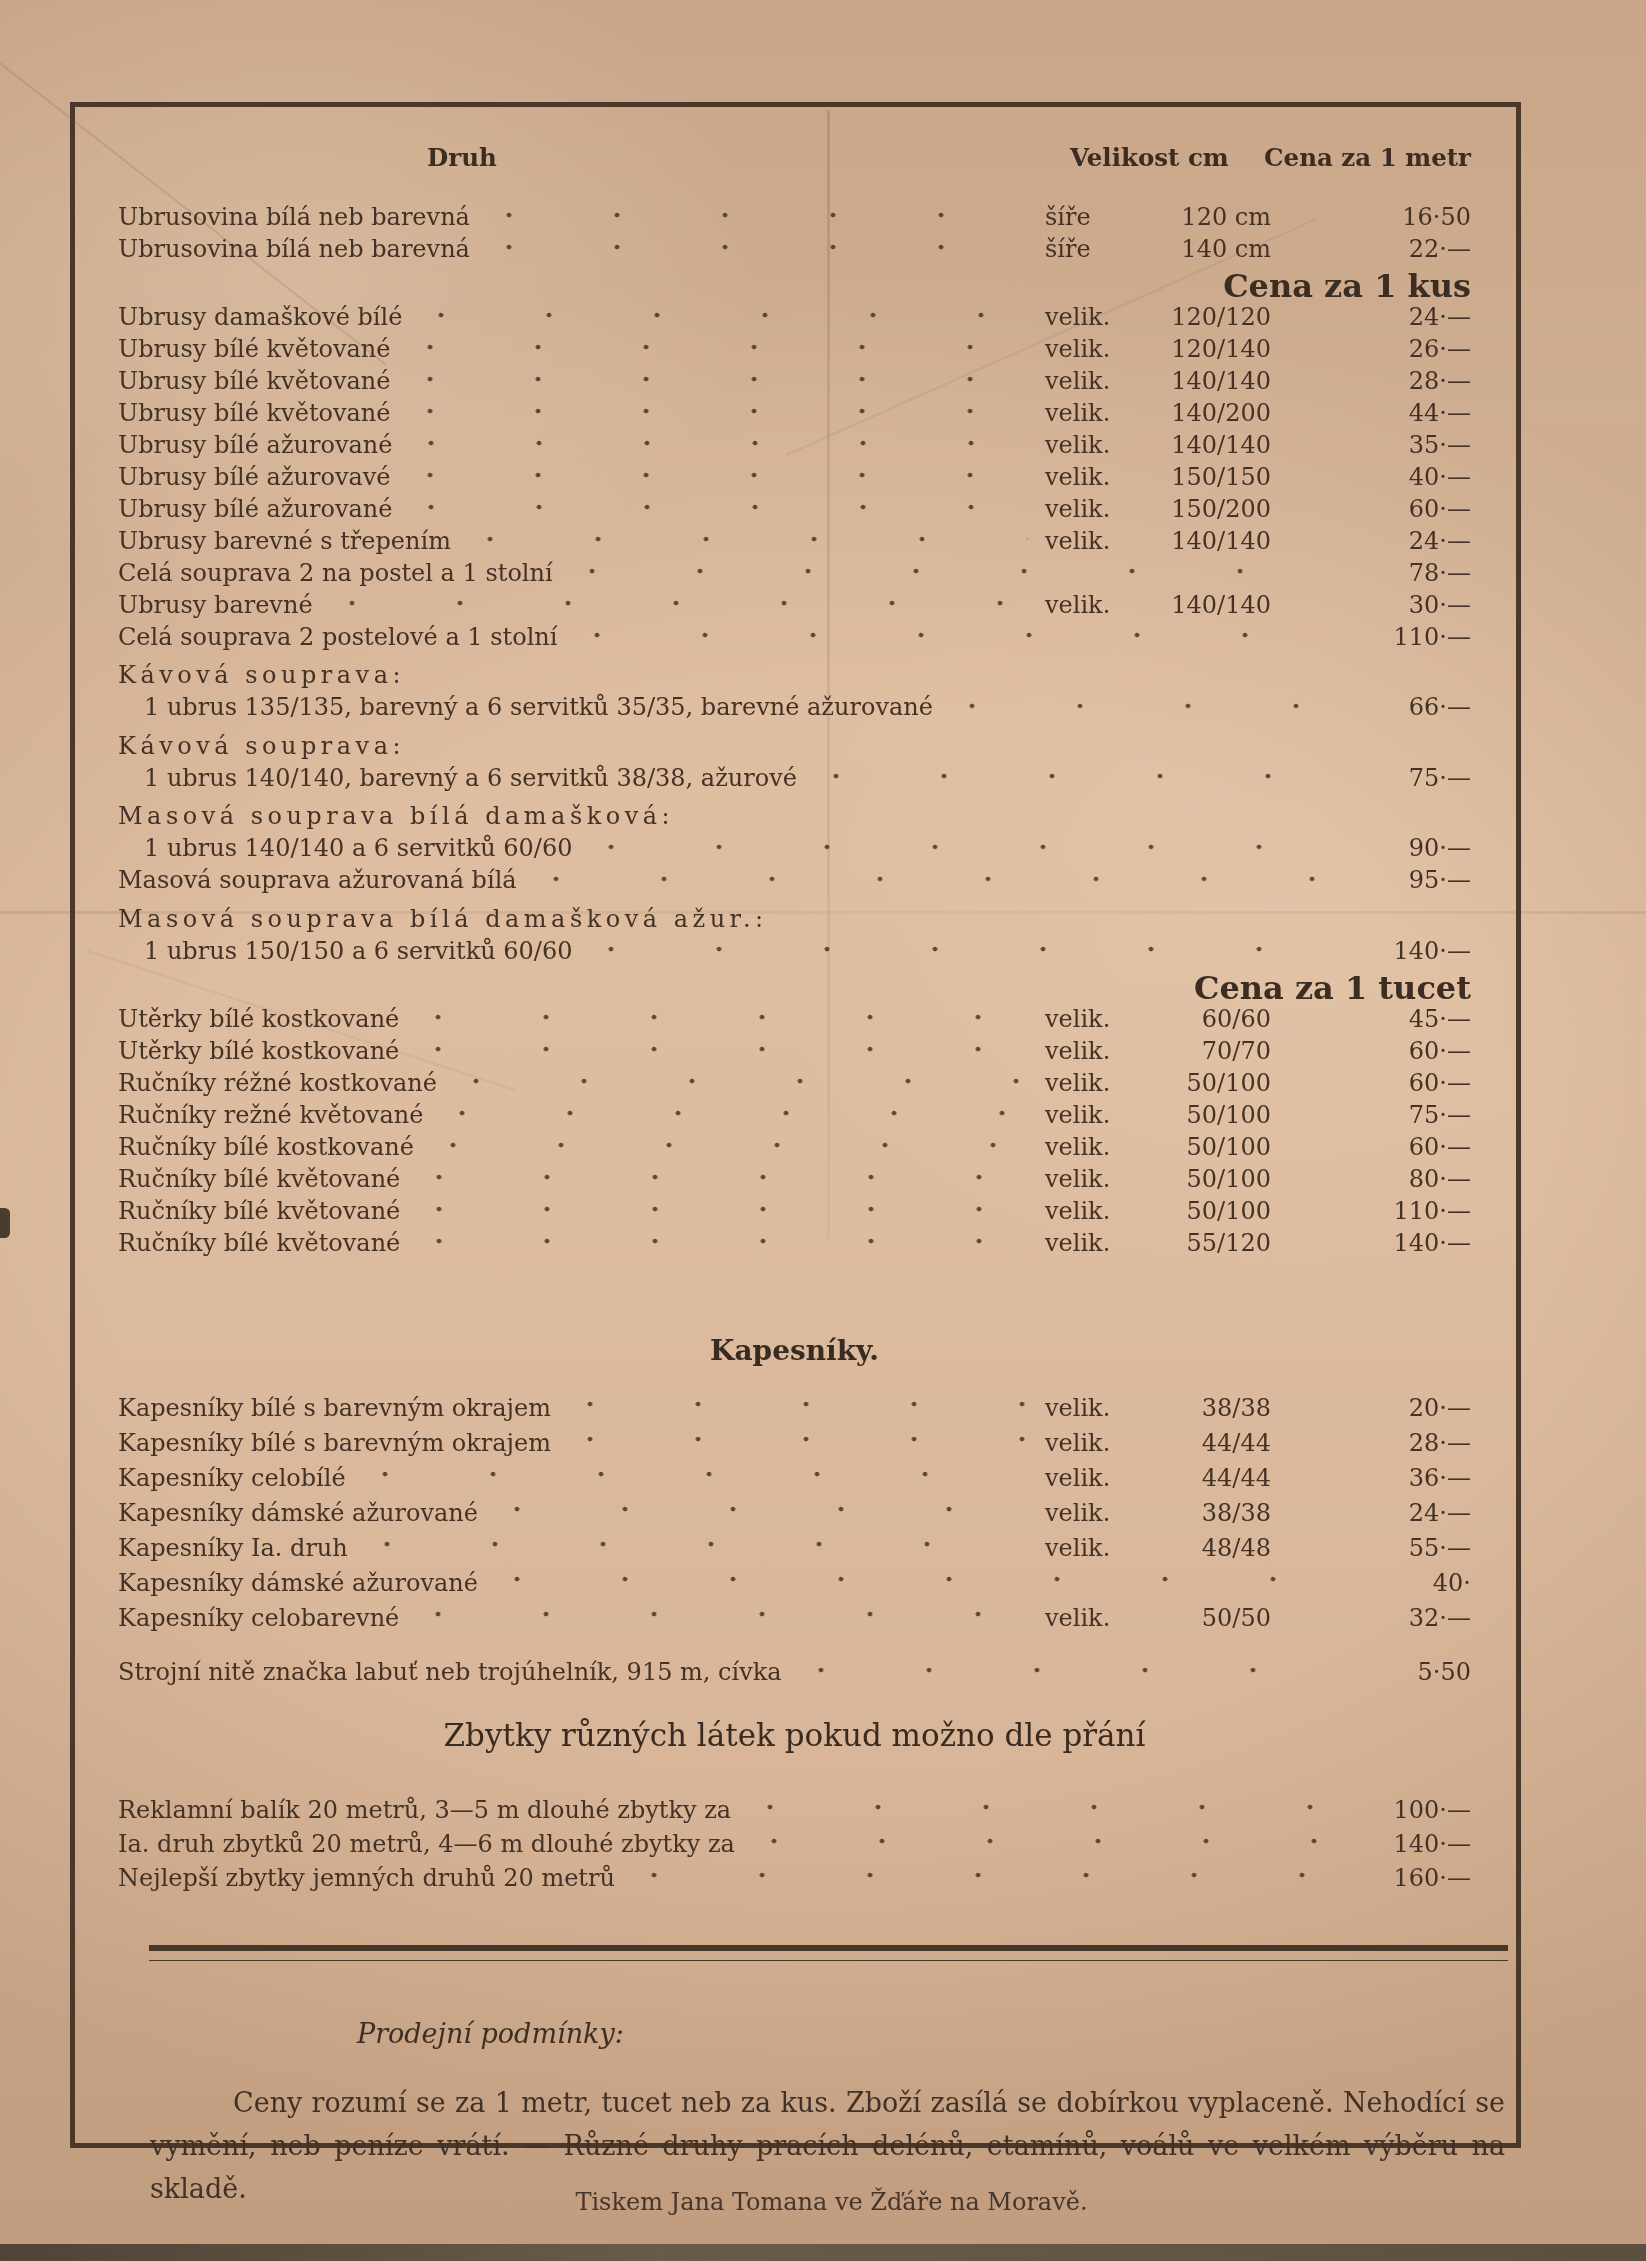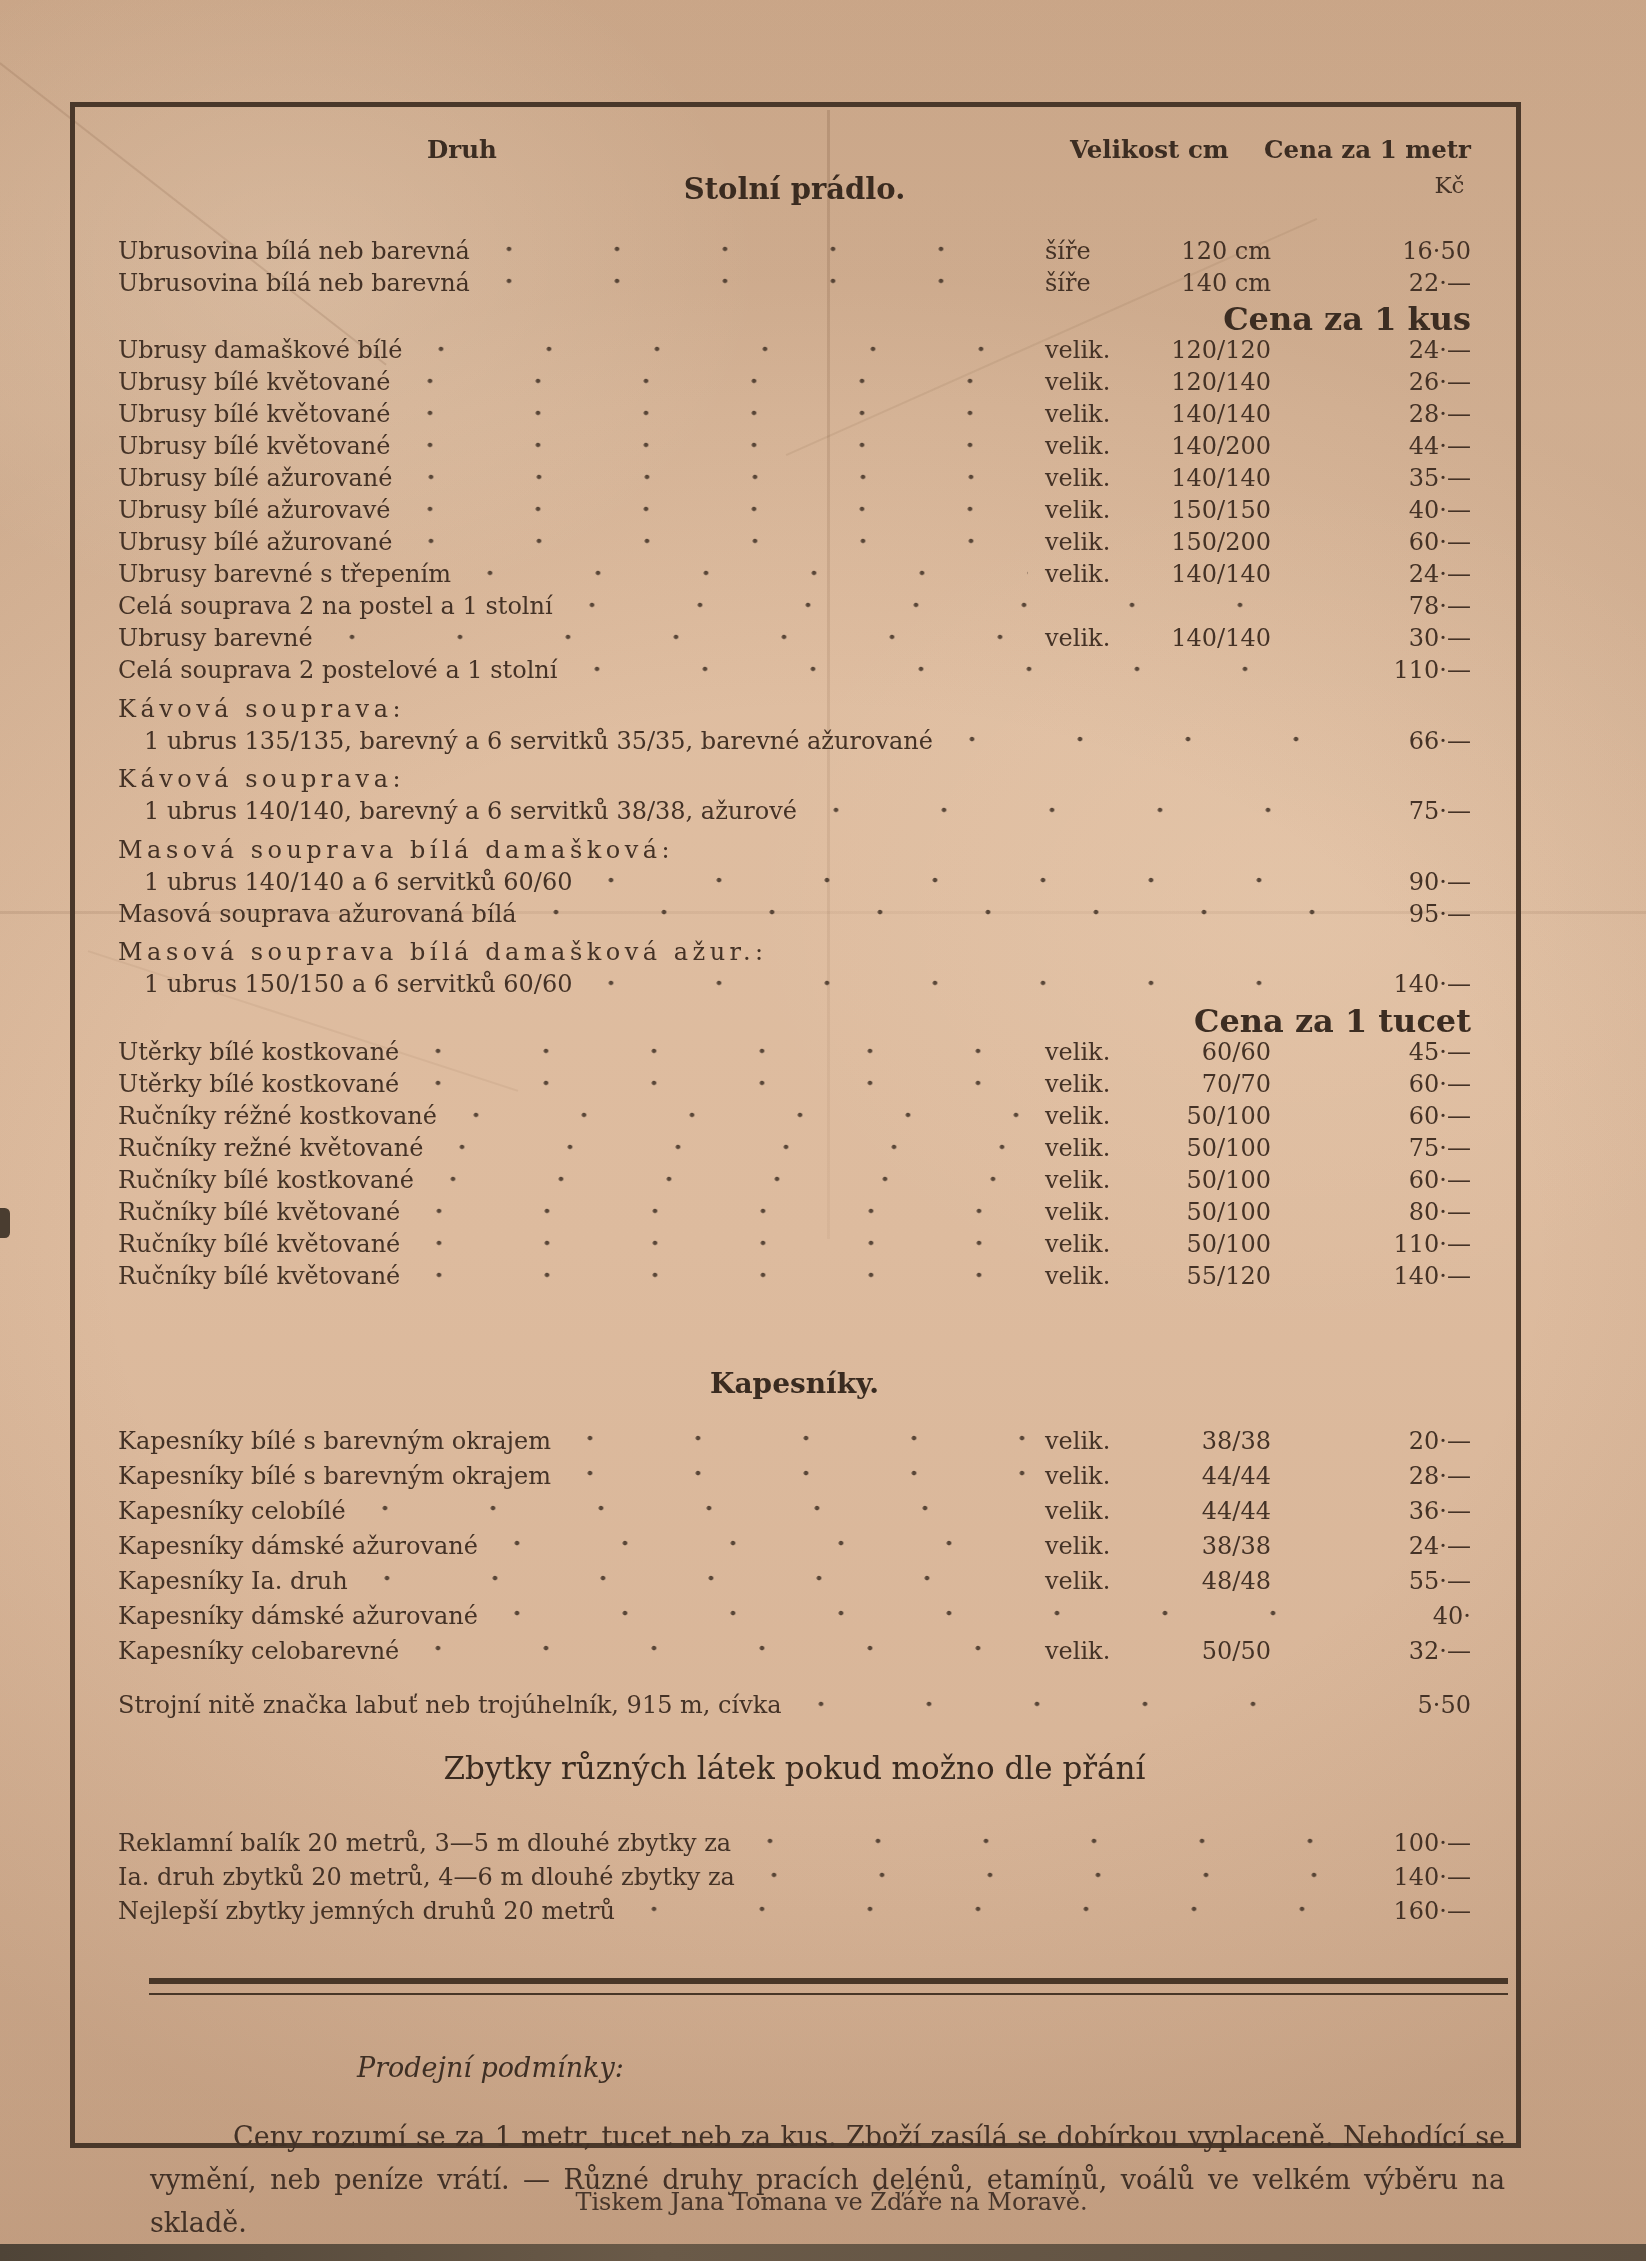--- a/index.html
+++ b/index.html
@@ -25,21 +25,21 @@
   .crease-d2{left:761px;top:336px;width:581px;height:1.9px;background:rgba(110,75,50,0.10);transform:rotate(-24deg);}
   .crease-d3{left:77px;top:1020px;width:452px;height:1.9px;background:rgba(110,75,50,0.08);transform:rotate(18deg);}
   .edge-notch{position:absolute;left:0;top:1208px;width:10.3px;height:30px;background:#4a3d30;border-radius:0 5.2px 5.2px 0;}
   .bottom-strip{position:absolute;left:0;bottom:0;width:100%;height:17px;
     background:linear-gradient(to right,#4f4437,#6a5a48 40%,#5d4f40);}
   
   .frame{
     position:absolute;left:70px;top:102px;width:1451px;height:2046px;
     border:5.2px solid #4a382a;box-sizing:border-box;
   }
-  .content{position:absolute;top:0;left:0;right:0;bottom:0;padding:28px 45px 0 43px;}
+  .content{position:absolute;top:0;left:0;right:0;bottom:0;padding:36px 45px 0 43px;}
   
   .head-line1{position:relative;height:34px;font-weight:bold;font-size:24.5px;color:#3c2d22;}
   .h-druh{position:absolute;left:309px;}
   .h-velikost{position:absolute;left:952px;}
   .h-cena{position:absolute;right:0;}
   .head-line2{position:relative;height:39px;margin-top:2.6px;}
   .sec-title{position:absolute;left:0;right:0;text-align:center;font-weight:bold;font-size:29px;color:#3a2b20;}
   .h-kc{position:absolute;right:6.5px;font-size:23px;}
   
   .rows{margin-top:22px;}
@@ -85,24 +85,20 @@
   <div class="edge-notch"></div>
 
   <div class="frame">
     <div class="content">
 
       <div class="head-line1">
         <span class="h-druh">Druh</span>
         <span class="h-velikost">Velikost cm</span>
         <span class="h-cena">Cena za 1 metr</span>
       </div>
-      <div class="head-line2">
-        <span class="sec-title">Stolní prádlo.</span>
-        <span class="h-kc">Kč</span>
-      </div>
 
       <div class="rows" id="rows-stolni">
           <div class="row item">
             <span class="name">Ubrusovina bílá neb barevná</span>
             <span class="leader"></span>
             <span class="size">
               <span class="size-label">šíře</span>
               <span class="size-val">120 cm</span>
             </span>
             <span class="price">16·50</span>

